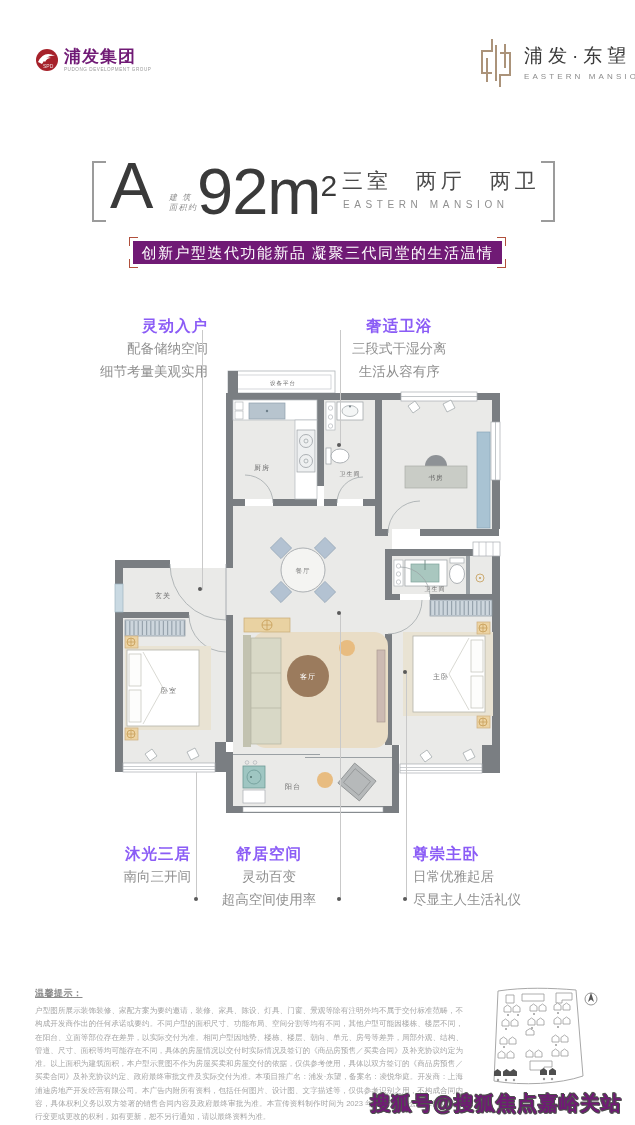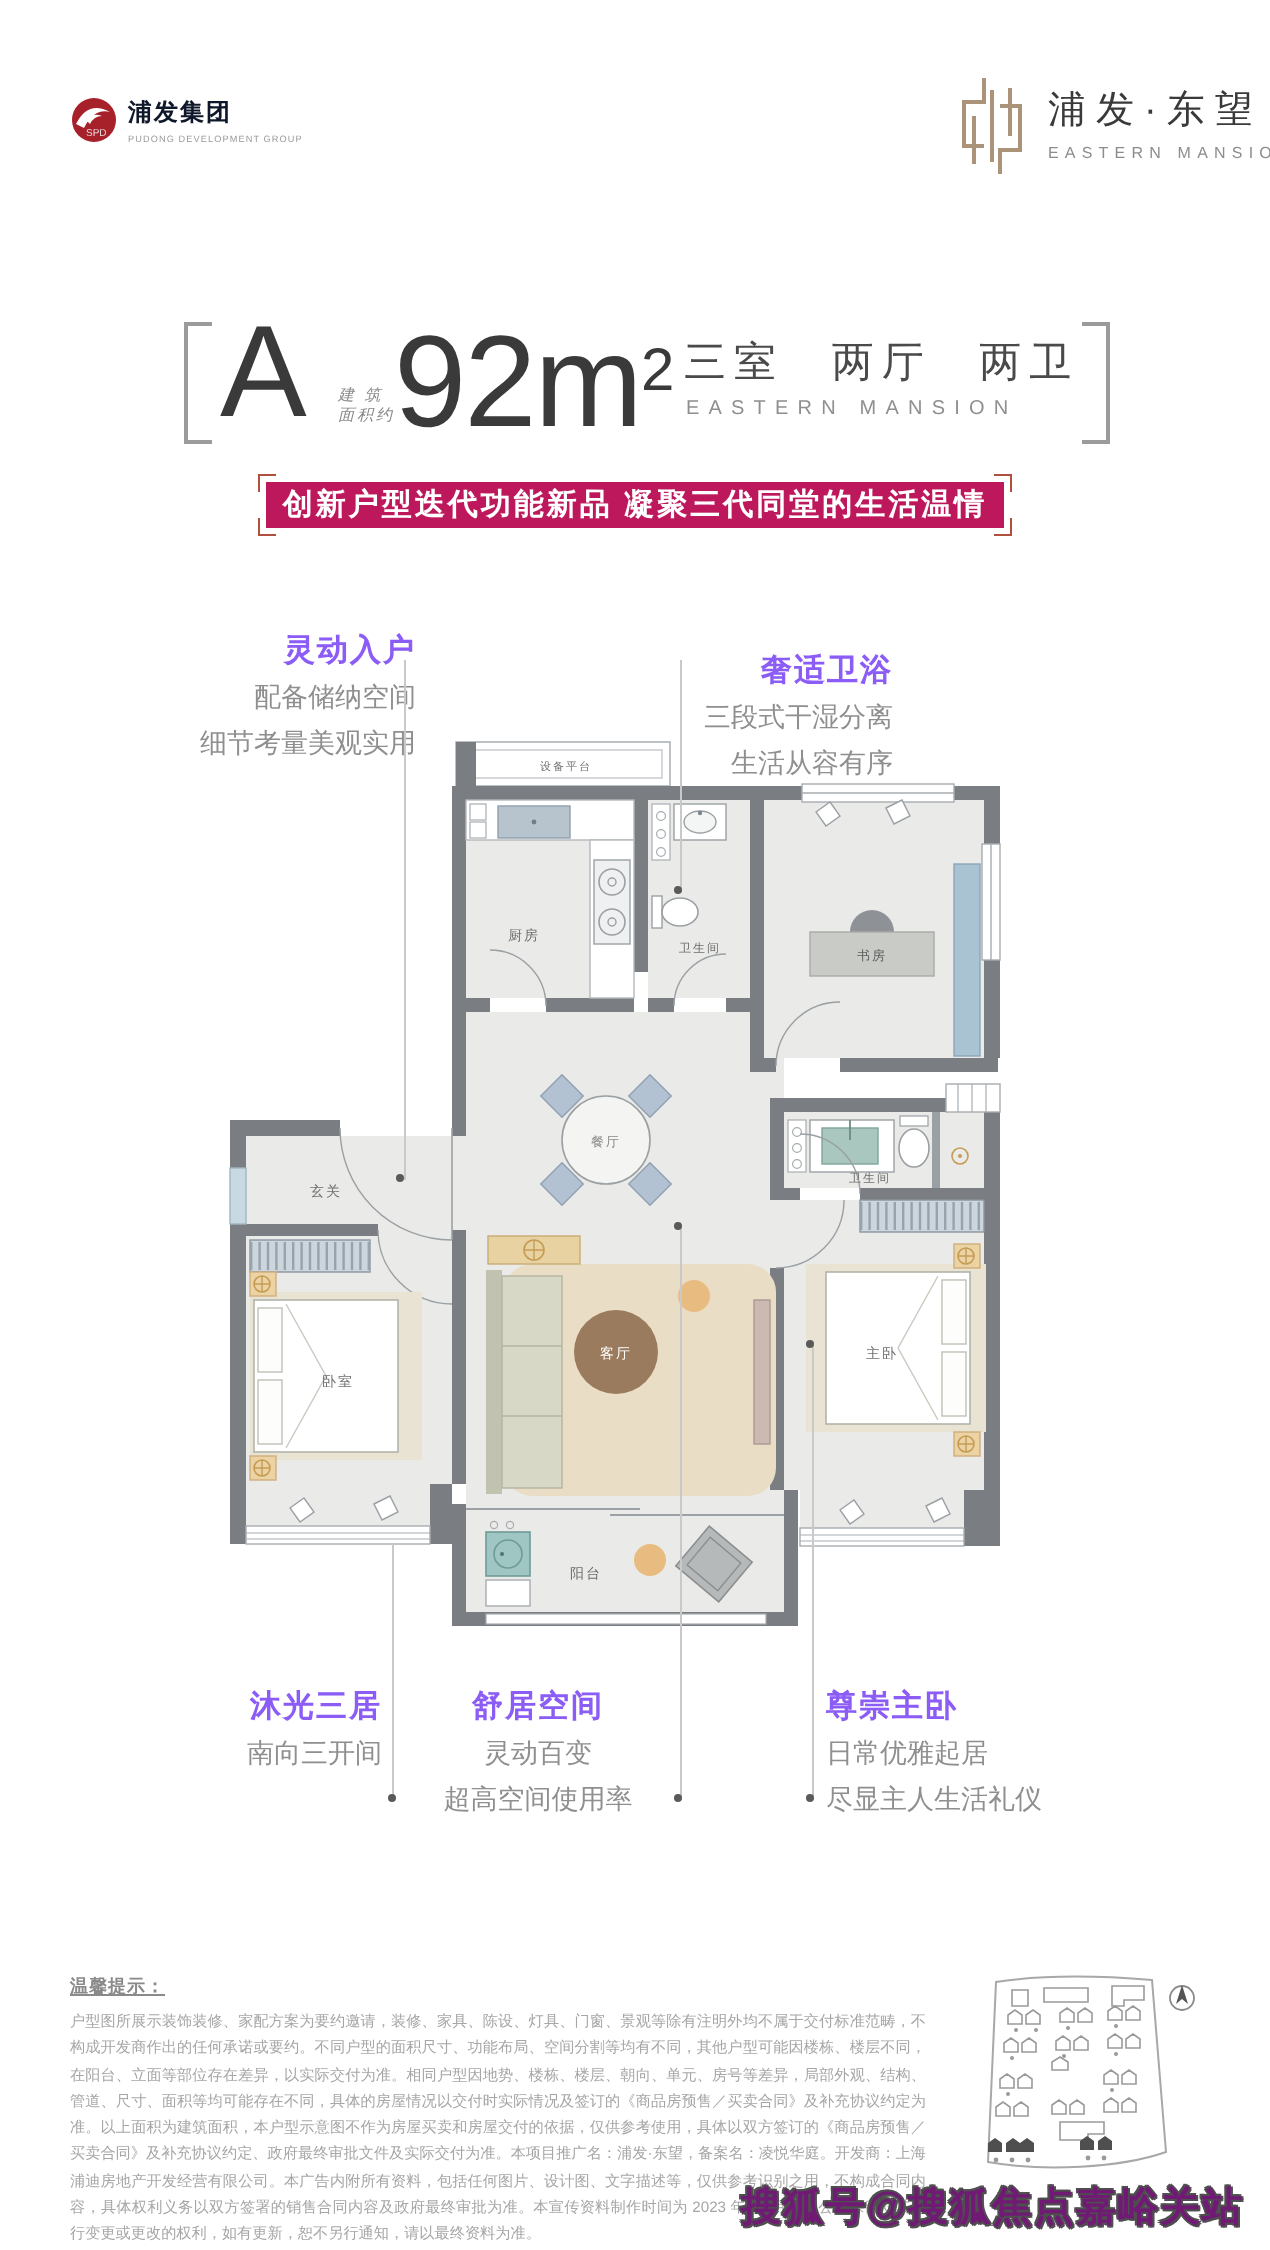--- a/index.html
+++ b/index.html
@@ -2,52 +2,52 @@
 <html><head>
 <meta charset="utf-8">
 <style>
   html,body{margin:0;padding:0;background:#fff;}
   .page{position:relative;width:635px;height:1125px;background:#fff;overflow:hidden;
         font-family:"Liberation Sans","DejaVu Sans",sans-serif;color:#3c3c3c;}
   .abs{position:absolute;}
 
   
   .grp-logo{left:34px;top:47px;display:flex;align-items:flex-start;}
-  .grp-name{font-size:12px;font-weight:bold;color:#0f172a;letter-spacing:1px;line-height:19px;}
+  .grp-name{font-size:17px;font-weight:bold;color:#701a75;letter-spacing:1px;line-height:19px;}
   .grp-tag{font-size:4.6px;color:#9a9a9a;letter-spacing:.55px;margin-top:1px;}
   .prj-logo{left:478px;top:38px;display:flex;align-items:center;}
   .prj-name{font-size:19px;color:#3a3a3a;letter-spacing:5px;line-height:22px;white-space:nowrap;}
   .prj-tag{font-size:8px;color:#8c8c8c;letter-spacing:3.1px;margin-top:5px;white-space:nowrap;}
 
   
   .brk{width:12px;height:57px;top:161px;}
   .brk-l{left:92px;border-left:2px solid #9b9b9b;border-top:2px solid #9b9b9b;border-bottom:2px solid #9b9b9b;}
   .brk-r{left:541px;border-right:2px solid #9b9b9b;border-top:2px solid #9b9b9b;border-bottom:2px solid #9b9b9b;}
   .unit{left:110px;top:153px;font-size:65px;line-height:66px;color:#3a3a3a;}
   .area-note{left:169px;top:193px;font-size:8px;line-height:10px;color:#8a8a8a;letter-spacing:1.5px;font-style:italic;}
   .area-val{left:197px;top:153px;font-size:65px;line-height:66px;color:#3a3a3a;letter-spacing:-1px;}
   .area-val sup{font-size:30px;vertical-align:18px;letter-spacing:0;}
   .rooms-cn{left:342px;top:167px;font-size:21px;color:#4a4a4a;letter-spacing:4px;word-spacing:14px;font-weight:500;white-space:nowrap;}
   .rooms-en{left:343px;top:199px;font-size:10px;color:#8f8f8f;letter-spacing:4.6px;white-space:nowrap;}
 
   
   .banner-wrap{left:129px;top:237px;width:377px;height:31px;}
-  .banner{position:absolute;left:4px;top:4px;width:369px;height:23px;background:#be185d;color:#fff;
-          font-size:15px;font-weight:bold;letter-spacing:1.5px;text-align:center;line-height:24px;white-space:nowrap;}
+  .banner{position:absolute;left:4px;top:4px;width:369px;height:23px;background:#701a75;color:#fff;
+          font-size:15px;font-weight:normal;letter-spacing:1.5px;text-align:center;line-height:24px;white-space:nowrap;}
   .corner{position:absolute;width:8px;height:8px;}
   .c-tl{left:0;top:0;border-left:1px solid #b1503c;border-top:1px solid #b1503c;}
   .c-tr{right:0;top:0;border-right:1px solid #b1503c;border-top:1px solid #b1503c;}
   .c-bl{left:0;bottom:0;border-left:1px solid #b1503c;border-bottom:1px solid #b1503c;}
   .c-br{right:0;bottom:0;border-right:1px solid #b1503c;border-bottom:1px solid #b1503c;}
 
   
   .callout{font-size:13.5px;color:#8f8f8f;line-height:22.5px;}
   .callout .t{font-size:15.5px;font-weight:bold;color:#8b5cf6;letter-spacing:1px;line-height:24px;}
   .co-tl{left:60px;top:314px;width:148px;text-align:right;}
-  .co-tr{left:352px;top:324px;text-align:right;}
+  .co-tr{left:352px;top:314px;text-align:center;}
   .co-bl{left:60px;top:842px;width:131px;text-align:right;}
   .co-bc{left:200px;top:842px;width:138px;text-align:center;}
   .co-br{left:413px;top:842px;text-align:left;}
 
   
   .lead{width:1px;background:#c9c9c9;}
   .dot{width:4px;height:4px;border-radius:50%;background:#5a5a5a;}
 
   
   .disc{left:35px;top:987px;width:428px;}

